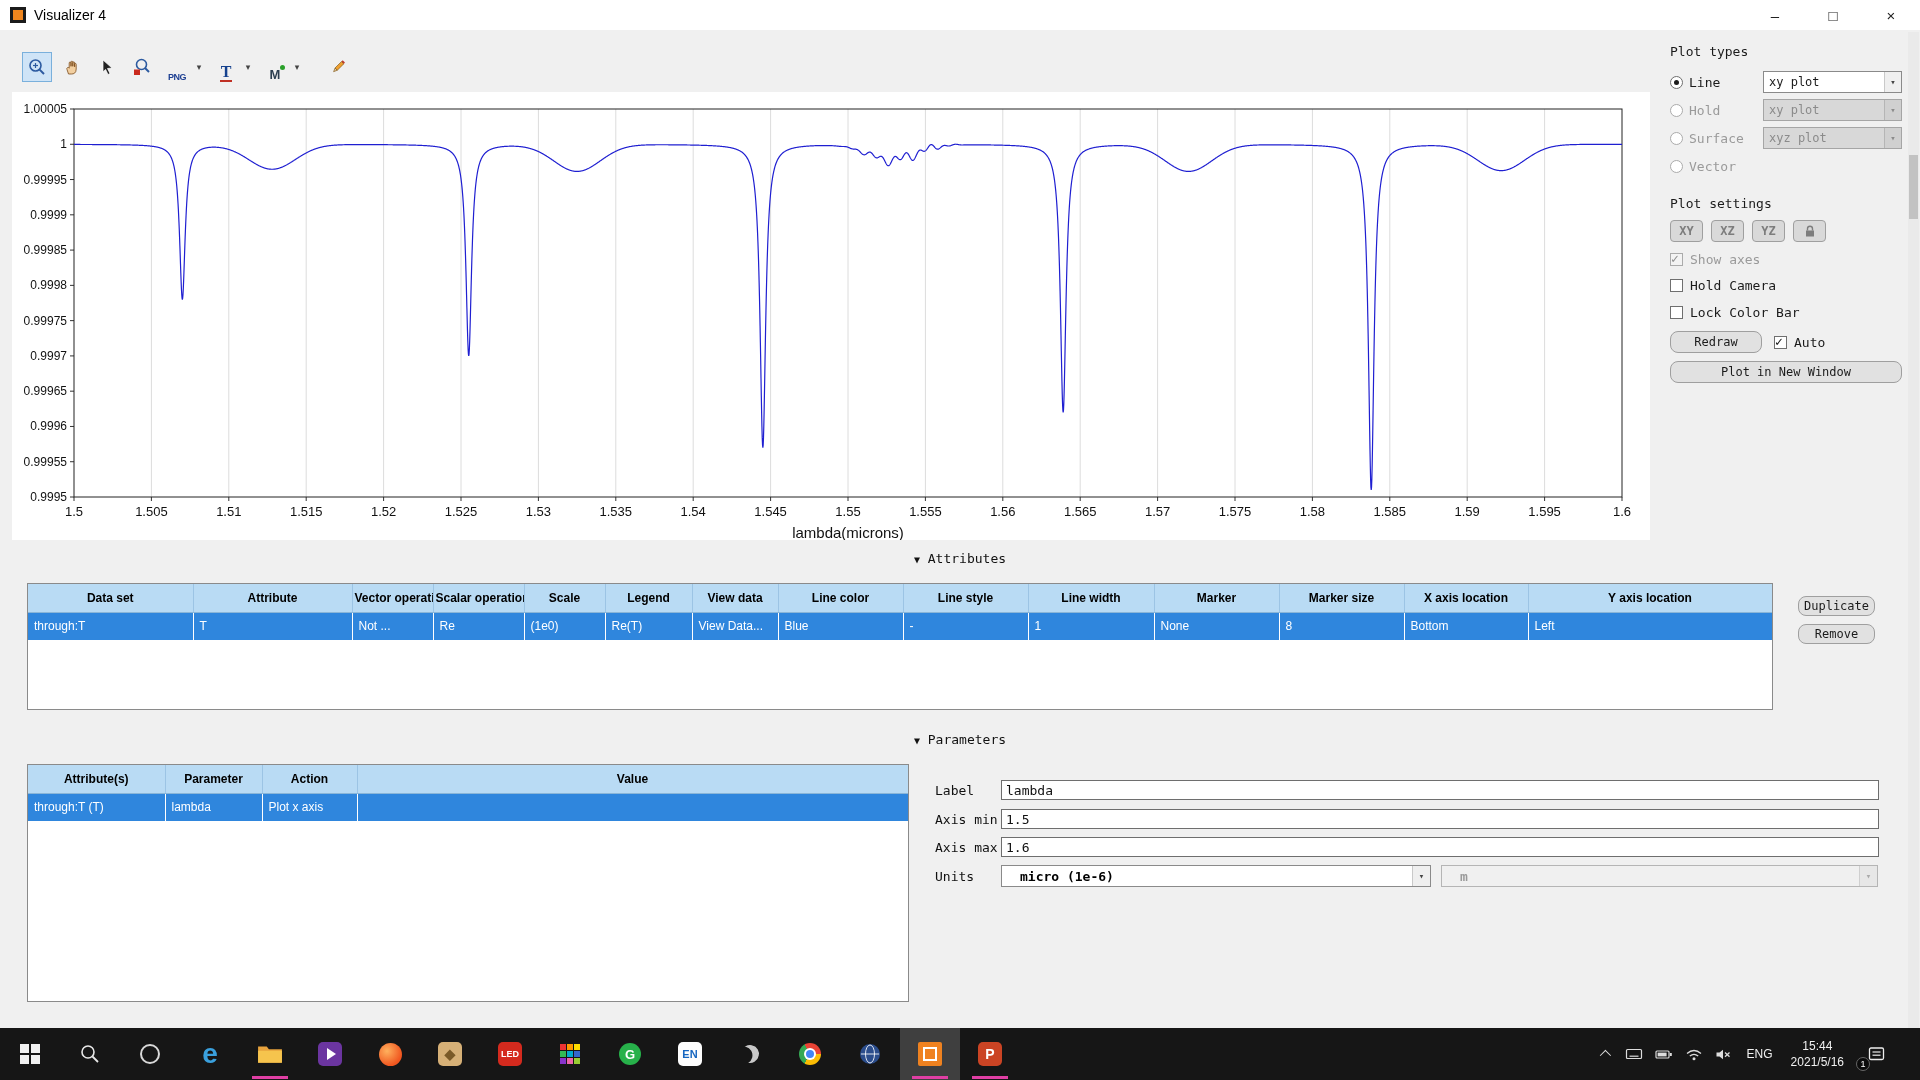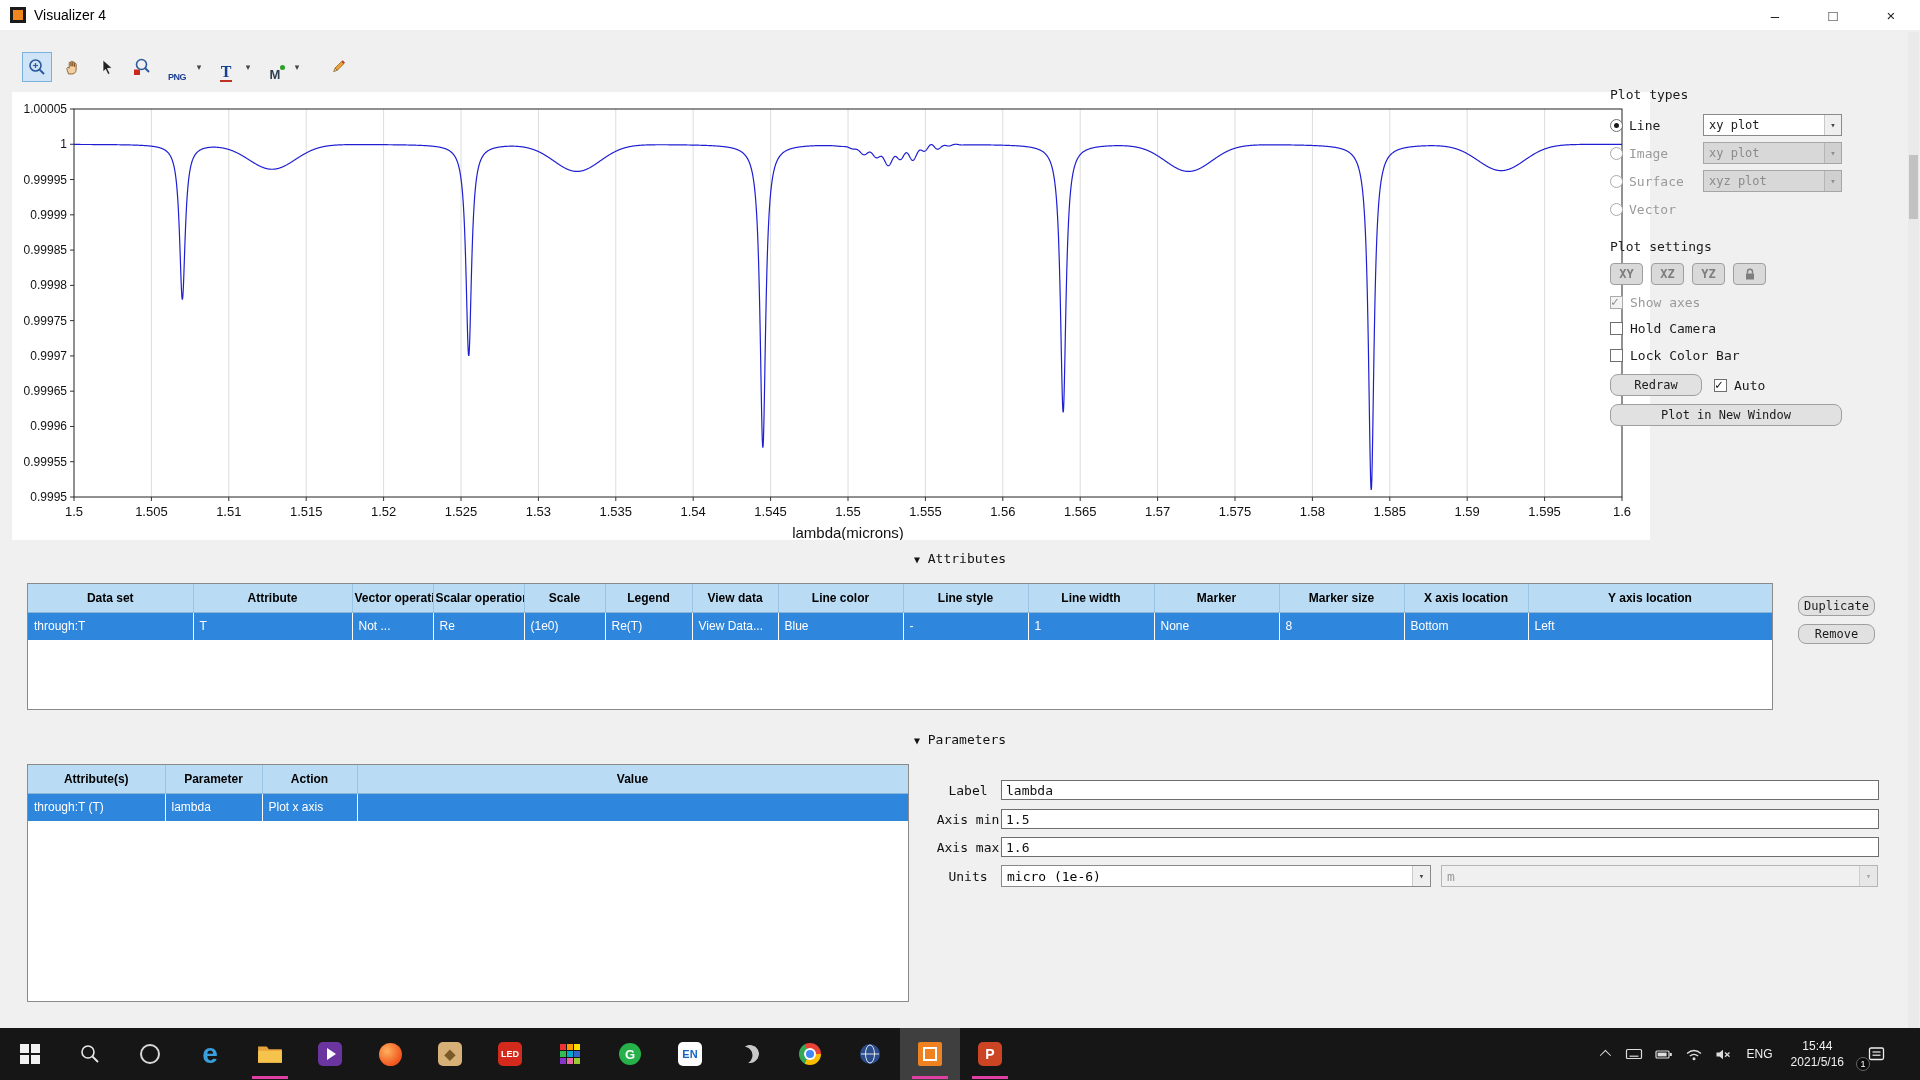--- a/index.html
+++ b/index.html
@@ -29,22 +29,22 @@
   .m-label { font-size:13px; font-weight:bold; color:#2c3e50; position:relative; }
   .m-label::after { content:""; position:absolute; right:-5px; top:-2px; width:5px; height:5px;
                     border-radius:50%; background:#2aa02a; }
   .pencil-gap { margin-left:14px; }
 
   
   .plot-panel { position:absolute; left:12px; top:92px; width:1638px; height:448px; background:#ffffff; }
   .plot-panel svg { display:block; }
 
   
-  .right-panel { position:absolute; left:1610px; top:44px; width:232px; height:520px;
-                 font-family:"DejaVu Sans Mono", monospace; font-size:13px; color:#1b1b1b;margin-top:43px; }
+  .right-panel { position:absolute; left:1670px; top:44px; width:232px; height:520px;
+                 font-family:"DejaVu Sans Mono", monospace; font-size:13px; color:#1b1b1b; }
   .rp-el { position:absolute; left:0; }
   .rp-title { font-size:13px; }
   .pt-row { display:flex; align-items:center; width:232px; height:24px; }
   .radio { width:13px; height:13px; border:1px solid #6f6f6f; border-radius:50%; background:#fff;
            margin-right:6px; position:relative; flex:none; }
   .radio.sel::after { content:""; position:absolute; inset:3px; border-radius:50%; background:#1b1b1b; }
   .radio.disabled { border-color:#ababab; }
   .pt-label { width:74px; flex:none; }
   .disabled-text { color:#9a9a9a; }
   .combo { flex:1; height:22px; border:1px solid #8a8a8a; background:#fff; display:flex;
@@ -80,26 +80,26 @@
   table { border-collapse:collapse; table-layout:fixed; }
   th { background:#b9dbf4; border-right:1px solid #9cc4e4; border-bottom:1px solid #8ab6d8;
        height:28px; font-size:12px; font-weight:bold; color:#000; text-align:center;
        white-space:nowrap; overflow:hidden; padding:0 2px; }
   tr.sel td { background:#2f86dd; color:#fff; border-right:1px solid rgba(255,255,255,0.35);
               height:28px; font-size:12px; padding:0 6px; white-space:nowrap; overflow:hidden; text-align:left; }
   .side-btn { position:absolute; left:1798px; width:77px; height:20px; }
 
   
   .f-row { position:absolute; left:935px; display:flex; align-items:center; }
-  .f-label { width:66px; font-family:"DejaVu Sans Mono", monospace; font-size:13px; color:#111; flex:none;text-align:center; }
+  .f-label { width:66px; font-family:"DejaVu Sans Mono", monospace; font-size:13px; color:#111; flex:none; }
   .f-input { width:878px; height:20px; border:1px solid #6e6e6e; background:#fff; padding:0 4px;
              font-family:"DejaVu Sans Mono", monospace; font-size:13px; color:#111; }
   .f-combo { height:22px; border:1px solid #8a8a8a; background:#fff; display:flex; align-items:center;
              font-family:"DejaVu Sans Mono", monospace; font-size:13px; }
-  .f-combo .cv { flex:1; padding-left:5px; }
+  .f-combo .cv { flex:1; padding-left:18px;font-weight:bold; }
   .f-combo .carrow { width:18px; height:100%; display:flex; align-items:center; justify-content:center;
                      font-size:9px; color:#444; border-left:1px solid #c9c9c9; background:#efefef; }
   .f-combo.disabled { background:#f0f0f0; border-color:#b5b5b5; color:#9a9a9a; }
   .f-combo.disabled .carrow { background:#e7e7e7; color:#aaa; border-left-color:#cfcfcf; }
 
   
   .scroll-track { position:absolute; right:1px; top:32px; width:11px; height:996px; background:#eaeaea; }
   .scroll-thumb { position:absolute; left:1px; top:123px; width:9px; height:64px; background:#c2c2c2; }
 
   
@@ -309,21 +309,21 @@
   <div class="rp-el pt-row" style="top:26px">
     <span class="radio sel"></span>
     <span class="pt-label">Line</span>
     <div class="combo">
       <span class="cv">xy plot</span>
       <span class="carrow">▾</span>
     </div>
   </div>
   <div class="rp-el pt-row" style="top:54px">
     <span class="radio disabled"></span>
-    <span class="pt-label disabled-text">Image</span>
+    <span class="pt-label disabled-text">Hold</span>
     <div class="combo disabled">
       <span class="cv">xy plot</span>
       <span class="carrow">▾</span>
     </div>
   </div>
   <div class="rp-el pt-row" style="top:82px">
     <span class="radio disabled"></span>
     <span class="pt-label disabled-text">Surface</span>
     <div class="combo disabled">
       <span class="cv">xyz plot</span>

